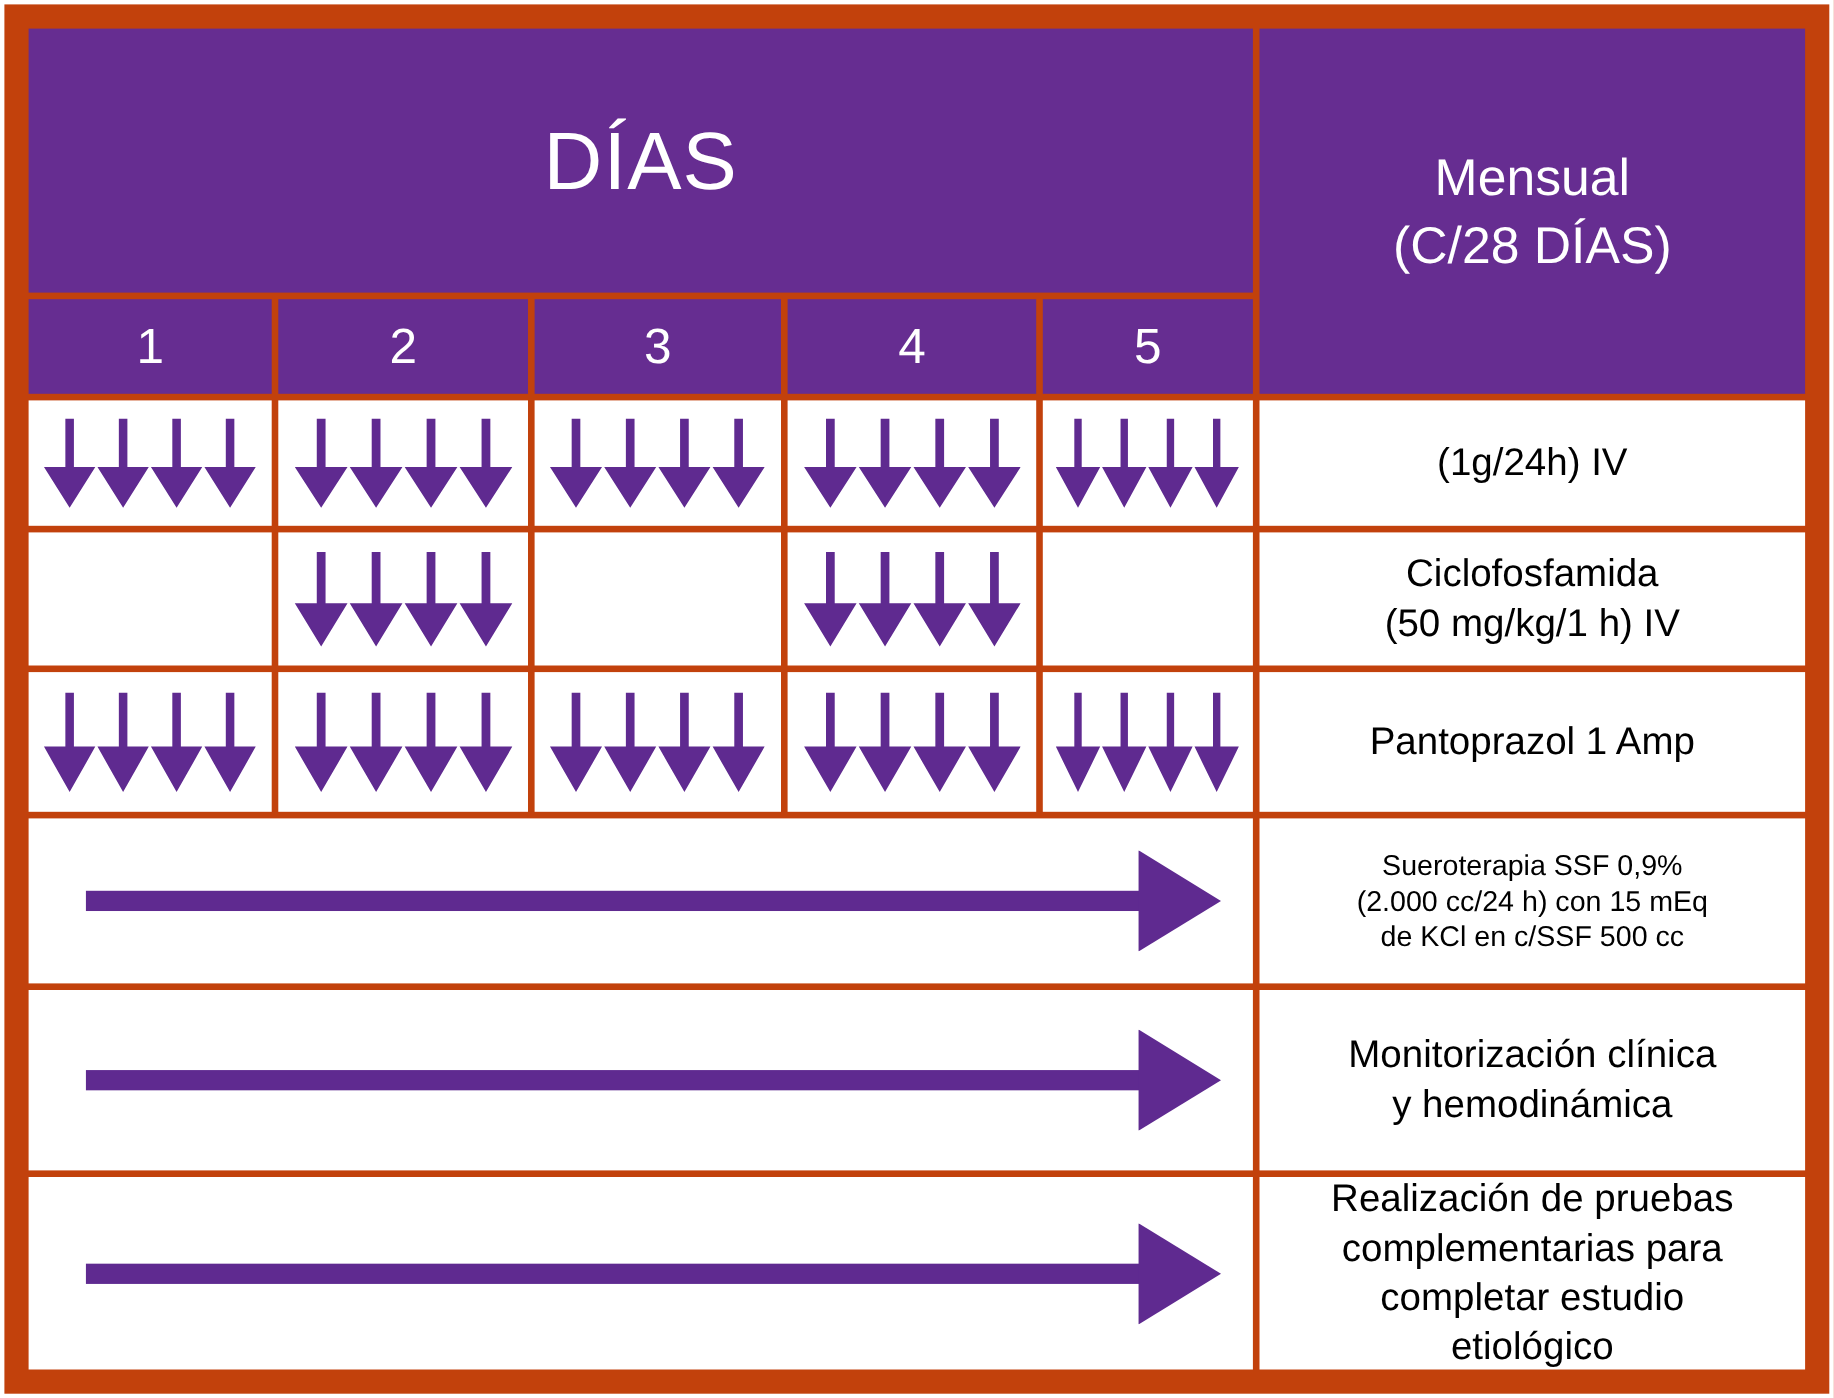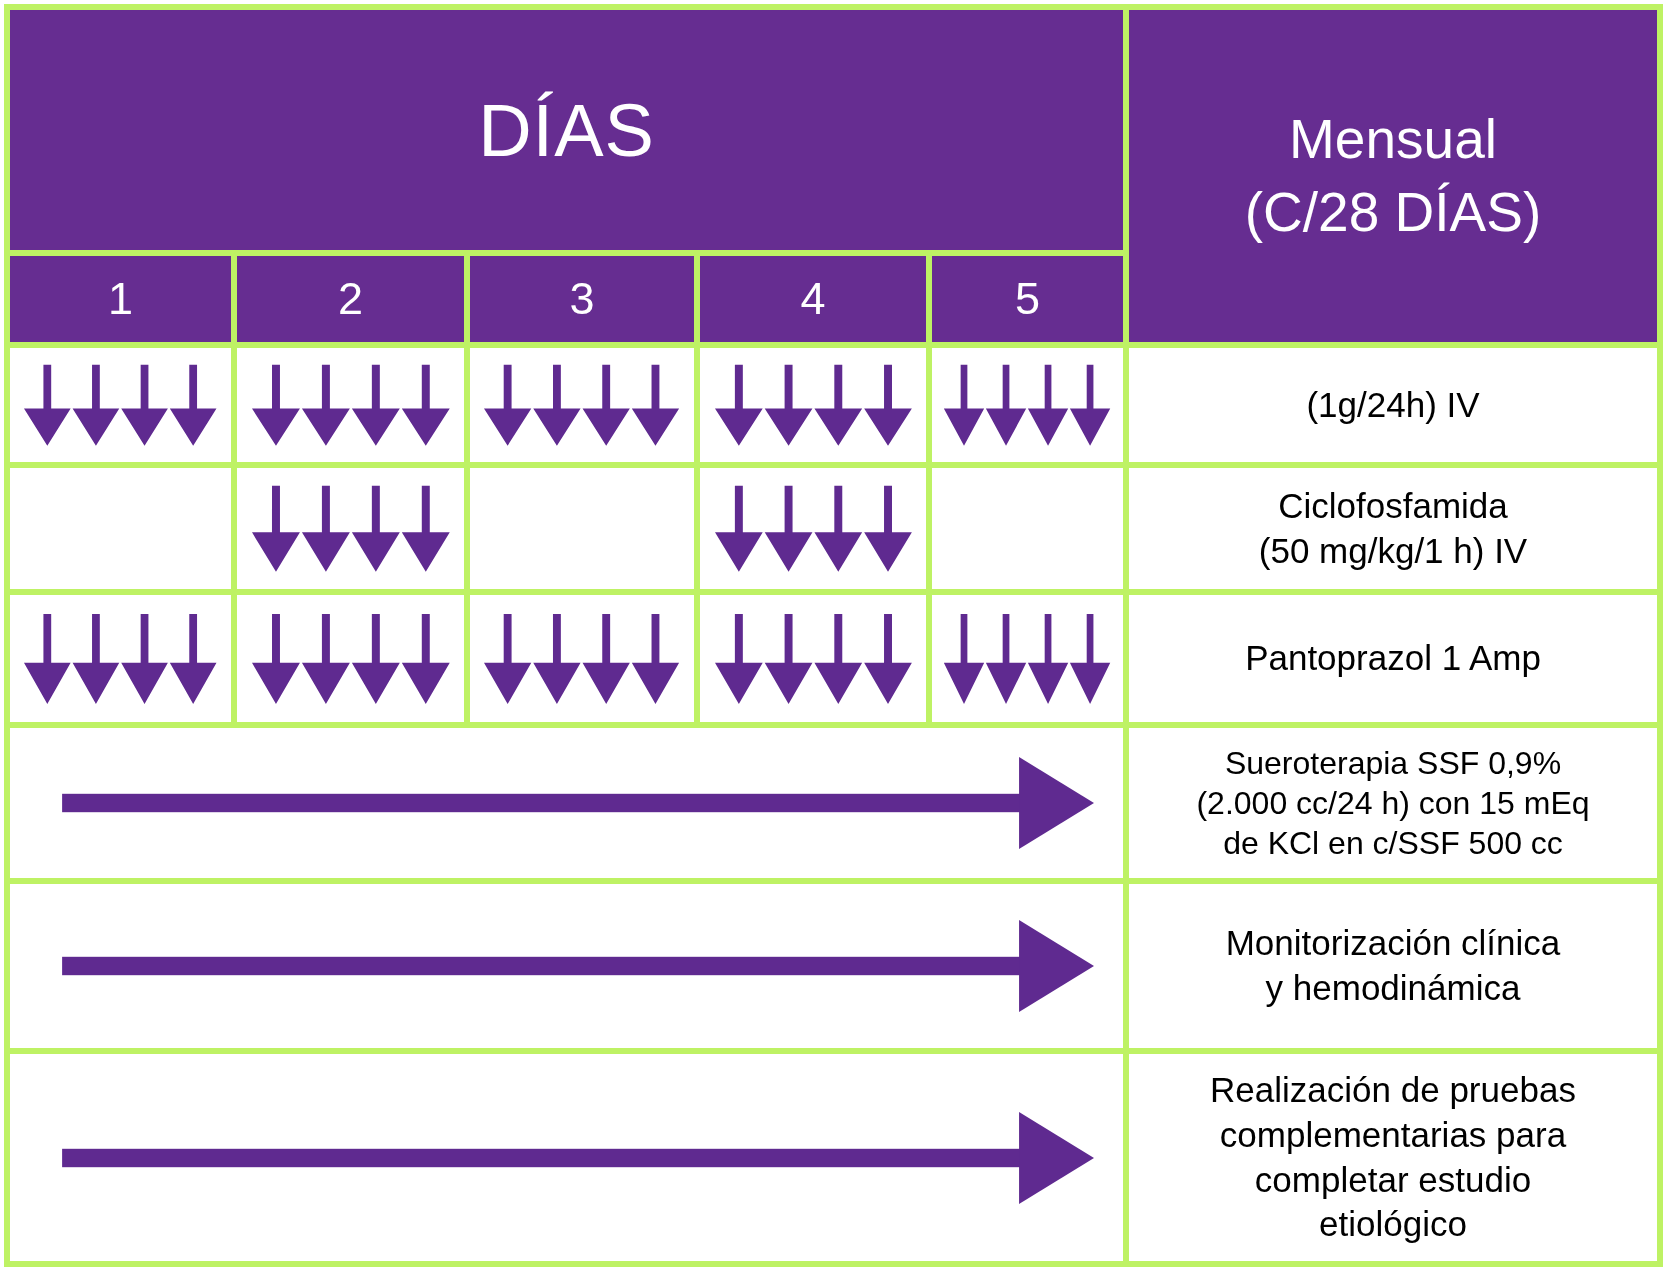--- a/index.html
+++ b/index.html
@@ -6,41 +6,41 @@
   .page {
     width: 1667px; height: 1271px;
     background: #ffffff;
     box-sizing: border-box;
     padding: 4px;
     font-family: "Liberation Sans", "DejaVu Sans", sans-serif;
   }
   .grid {
     width: 100%; height: 100%;
     box-sizing: border-box;
-    background: #bef264;
-    padding: 6px;
+    background: #c2410c;
+    padding: 22px;
     display: grid;
     grid-template-columns: 221px 227px 224px 226px 191px 1fr;
     grid-template-rows: 240px 86px 114px 121px 127px 150px 164px 1fr;
     gap: 6px;
   }
   .cell {
     background: #ffffff;
     display: flex;
     flex-direction: column;
     align-items: center;
     justify-content: center;
     overflow: hidden;
   }
   .hdr { background: #662D91; color: #ffffff; }
   .dias { grid-column: 1 / span 5; grid-row: 1; font-size: 74px; letter-spacing: 1px; }
-  .mensual { grid-column: 6; grid-row: 1 / span 2; font-size: 55px; line-height: 1.32; }
+  .mensual { grid-column: 6; grid-row: 1 / span 2; font-size: 47px; line-height: 1.32; }
   .day { font-size: 45px; }
   .label { color: #000000; font-size: 35px; line-height: 1.28; text-align: center; }
-  .label.small { font-size: 32px; line-height: 1.26; }
+  .label.small { font-size: 26px; line-height: 1.26; }
   .span5 { grid-column: 1 / span 5; }
   .arrows-svg { width: 88%; height: 74%; }
   .harrow-svg { width: 93%; height: 92px; margin-right: 2.5%; align-self: flex-start; margin-left: 4.5%; }
   .harrow-wrap { justify-content: center; align-items: stretch; }
   svg { fill: #5F2A90; }
   .defs { position: absolute; width: 0; height: 0; overflow: hidden; }
 </style>
 </head>
 <body>
 

